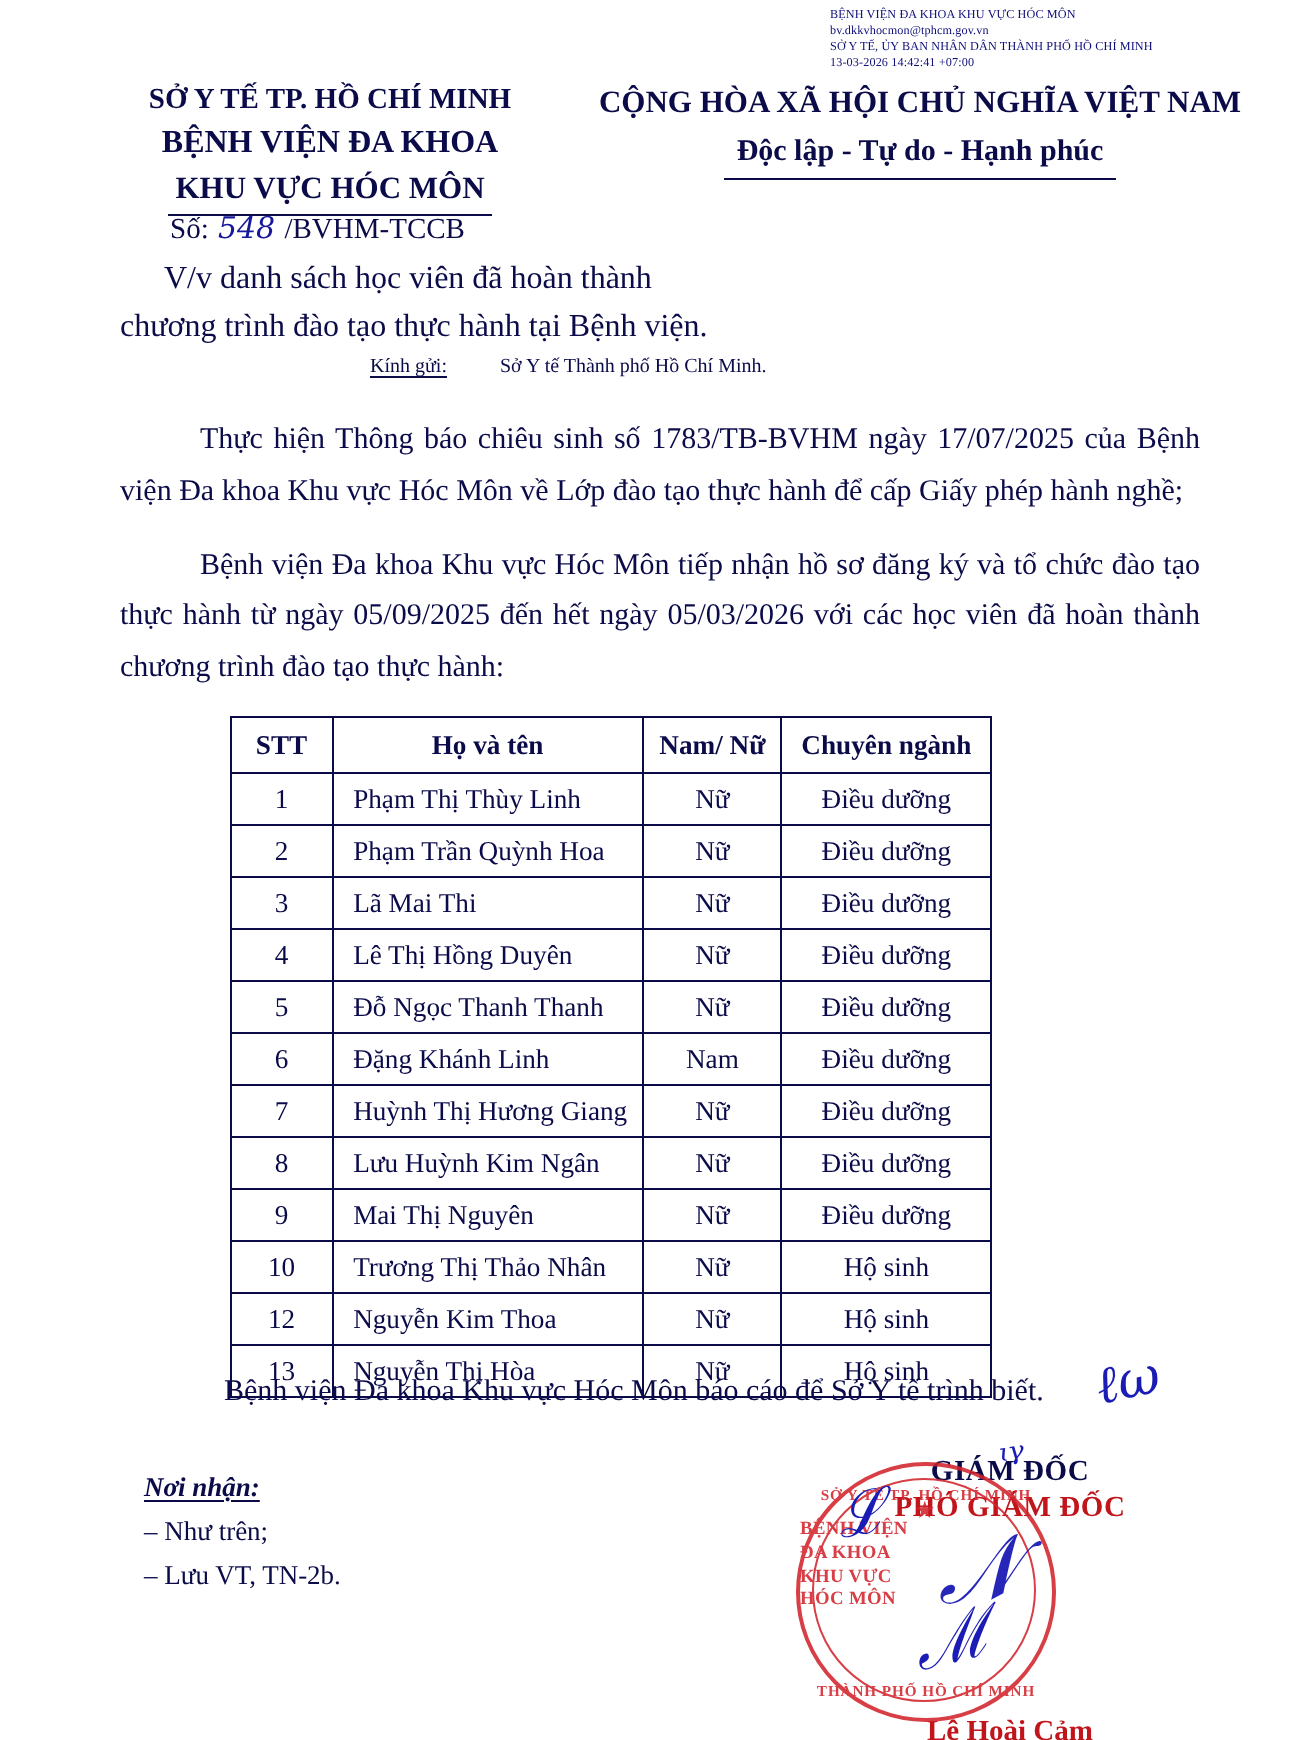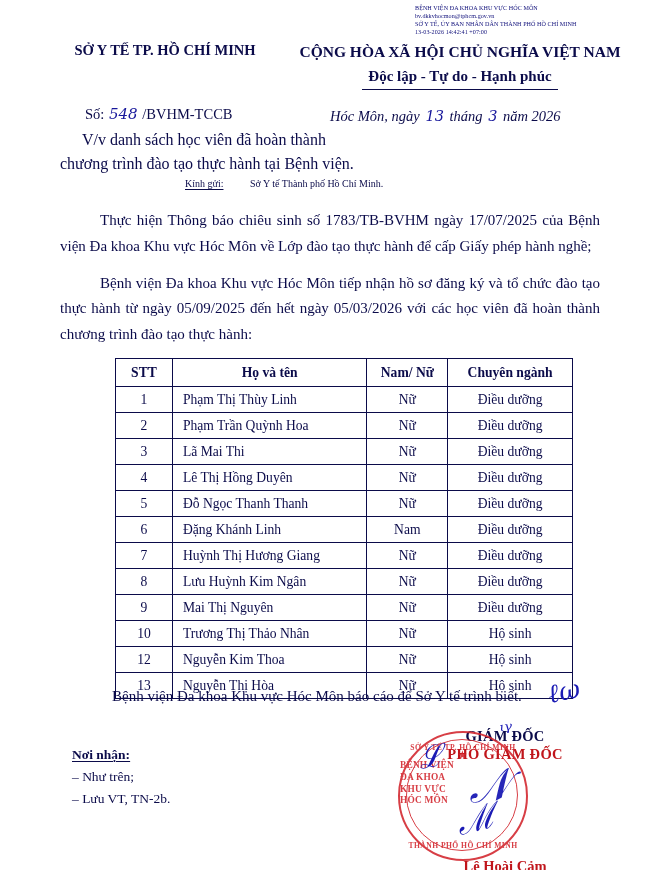--- a/index.html
+++ b/index.html
@@ -153,21 +153,21 @@
 
   
   .tbl-wrap {
     position: absolute;
     left: 115px;
     top: 358px;
     width: 426px;
   }
   table.list {
     border-collapse: collapse;
-    width: 458px;
+    width: 381px;
     font-size: 13.6px;
   }
   table.list th, table.list td {
     border: 1px solid #0b0b4a;
     padding: 3px 4px;
     height: 19px;
     color: #0b0b4a;
   }
   table.list th {
     text-align: center;
@@ -191,24 +191,24 @@
 
   
   .noinhan {
     position: absolute;
     left: 72px;
     top: 733px;
     font-size: 13.5px;
     line-height: 1.62;
   }
   .noinhan .title {
+    font-style: italic;
     font-weight: bold;
     text-decoration: underline;
     text-underline-offset: 2px;
-    margin-top: 11px;
   }
   .noinhan .it { display: block; }
 
   
   .sig {
     position: absolute;
     left: 395px;
     top: 728px;
     width: 220px;
     text-align: center;
@@ -332,45 +332,40 @@
 
   <div class="digisig">
     <div class="ln">BỆNH VIỆN ĐA KHOA KHU VỰC HÓC MÔN</div>
     <div class="ln">bv.dkkvhocmon@tphcm.gov.vn</div>
     <div class="ln">SỞ Y TẾ, ỦY BAN NHÂN DÂN THÀNH PHỐ HỒ CHÍ MINH</div>
     <div class="ln">13-03-2026 14:42:41 +07:00</div>
   </div>
 
   <div class="hdr-left">
     <div class="l1">SỞ Y TẾ TP. HỒ CHÍ MINH</div>
+    <div class="l2">BỆNH VIỆN ĐA KHOA</div>
+    <div class="l3">KHU VỰC HÓC MÔN</div>
   </div>
 
   <div class="hdr-right">
     <div class="r1">CỘNG HÒA XÃ HỘI CHỦ NGHĨA VIỆT NAM</div>
     <div class="r2">Độc lập - Tự do - Hạnh phúc</div>
   </div>
 
   <div class="numline">
     <span>Số:</span>
     <span class="num-hand">548</span>
     <span>/BVHM-TCCB</span>
   </div>
 
   <div class="subject">
     <span class="s1">V/v danh sách học viên đã hoàn thành</span>
     <span class="s2">chương trình đào tạo thực hành tại Bệnh viện.</span>
   </div>
 
-  <div class="placedate">
-    <span>Hóc Môn, ngày</span>
-    <span class="hand">13</span>
-    <span>tháng</span>
-    <span class="hand">3</span>
-    <span>năm 2026</span>
-  </div>
 
   <div class="kinhgui">
     <span class="u">Kính gửi:</span>
     <span class="who">Sở Y tế Thành phố Hồ Chí Minh.</span>
   </div>
 
   <div class="body-wrap">
     <p>Thực hiện Thông báo chiêu sinh số 1783/TB-BVHM ngày 17/07/2025 của Bệnh viện Đa khoa Khu vực Hóc Môn về Lớp đào tạo thực hành để cấp Giấy phép hành nghề;</p>
     <p>Bệnh viện Đa khoa Khu vực Hóc Môn tiếp nhận hồ sơ đăng ký và tổ chức đào tạo thực hành từ ngày 05/09/2025 đến hết ngày 05/03/2026 với các học viên đã hoàn thành chương trình đào tạo thực hành:</p>
   </div>

